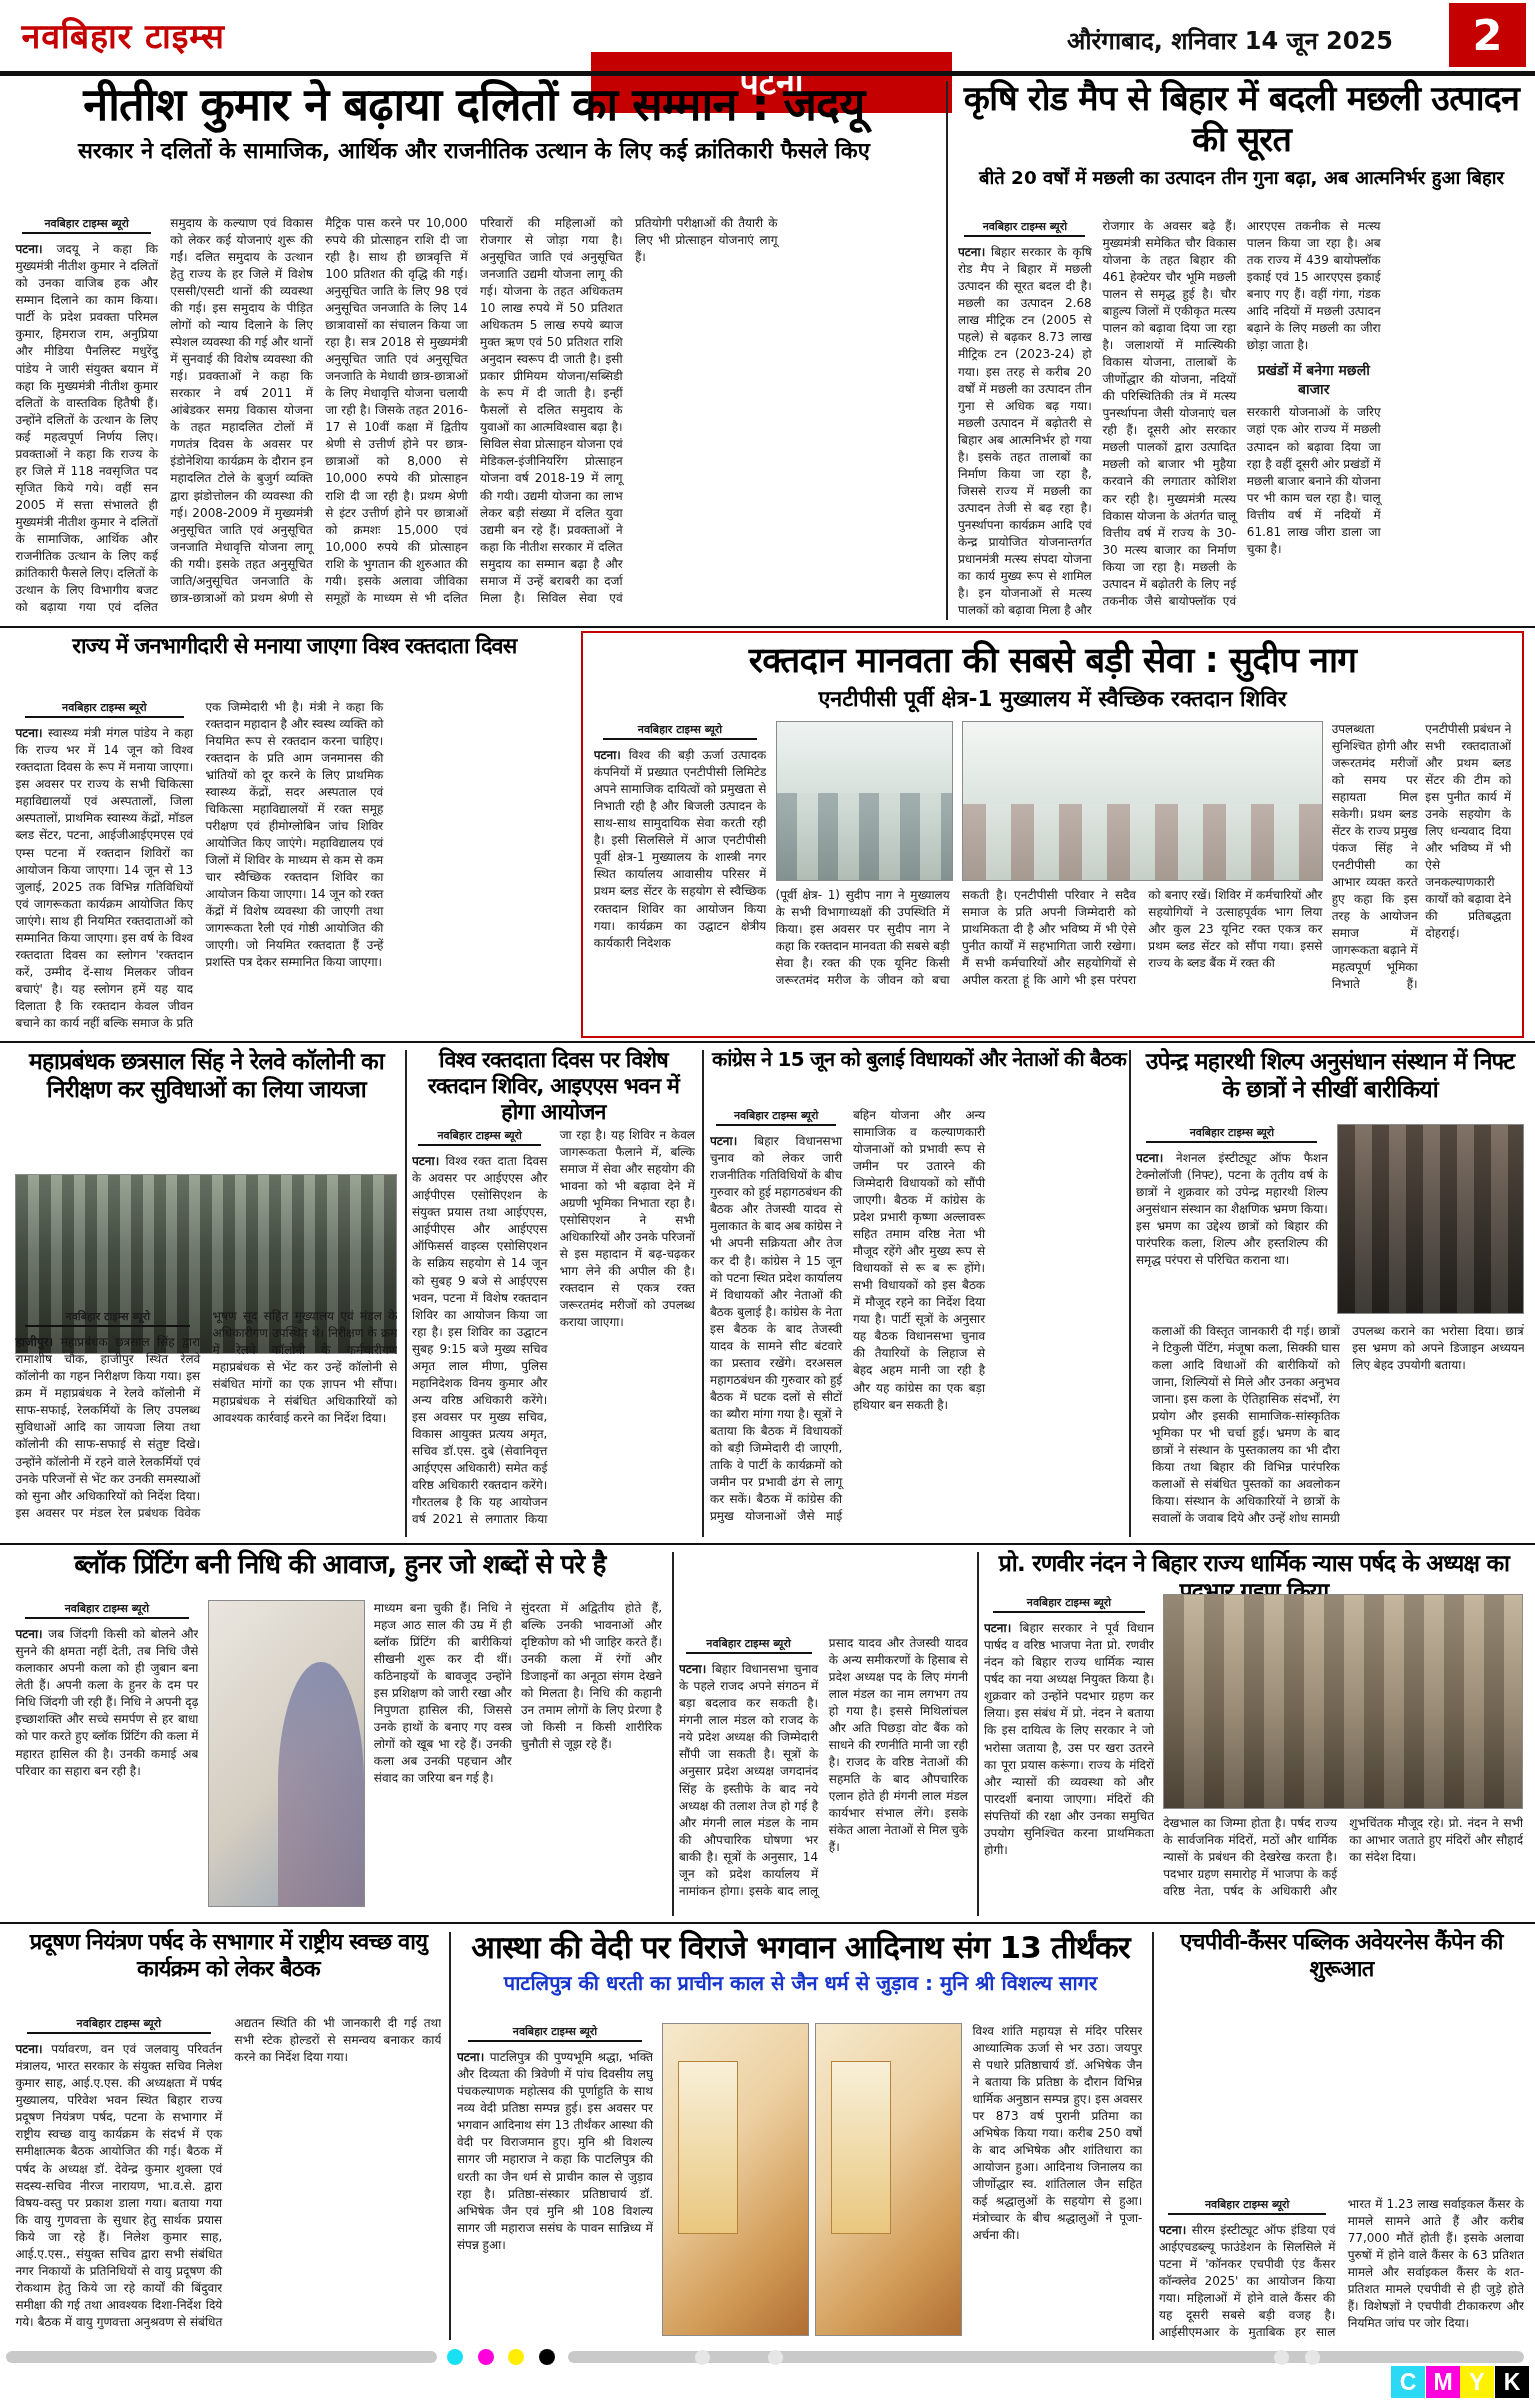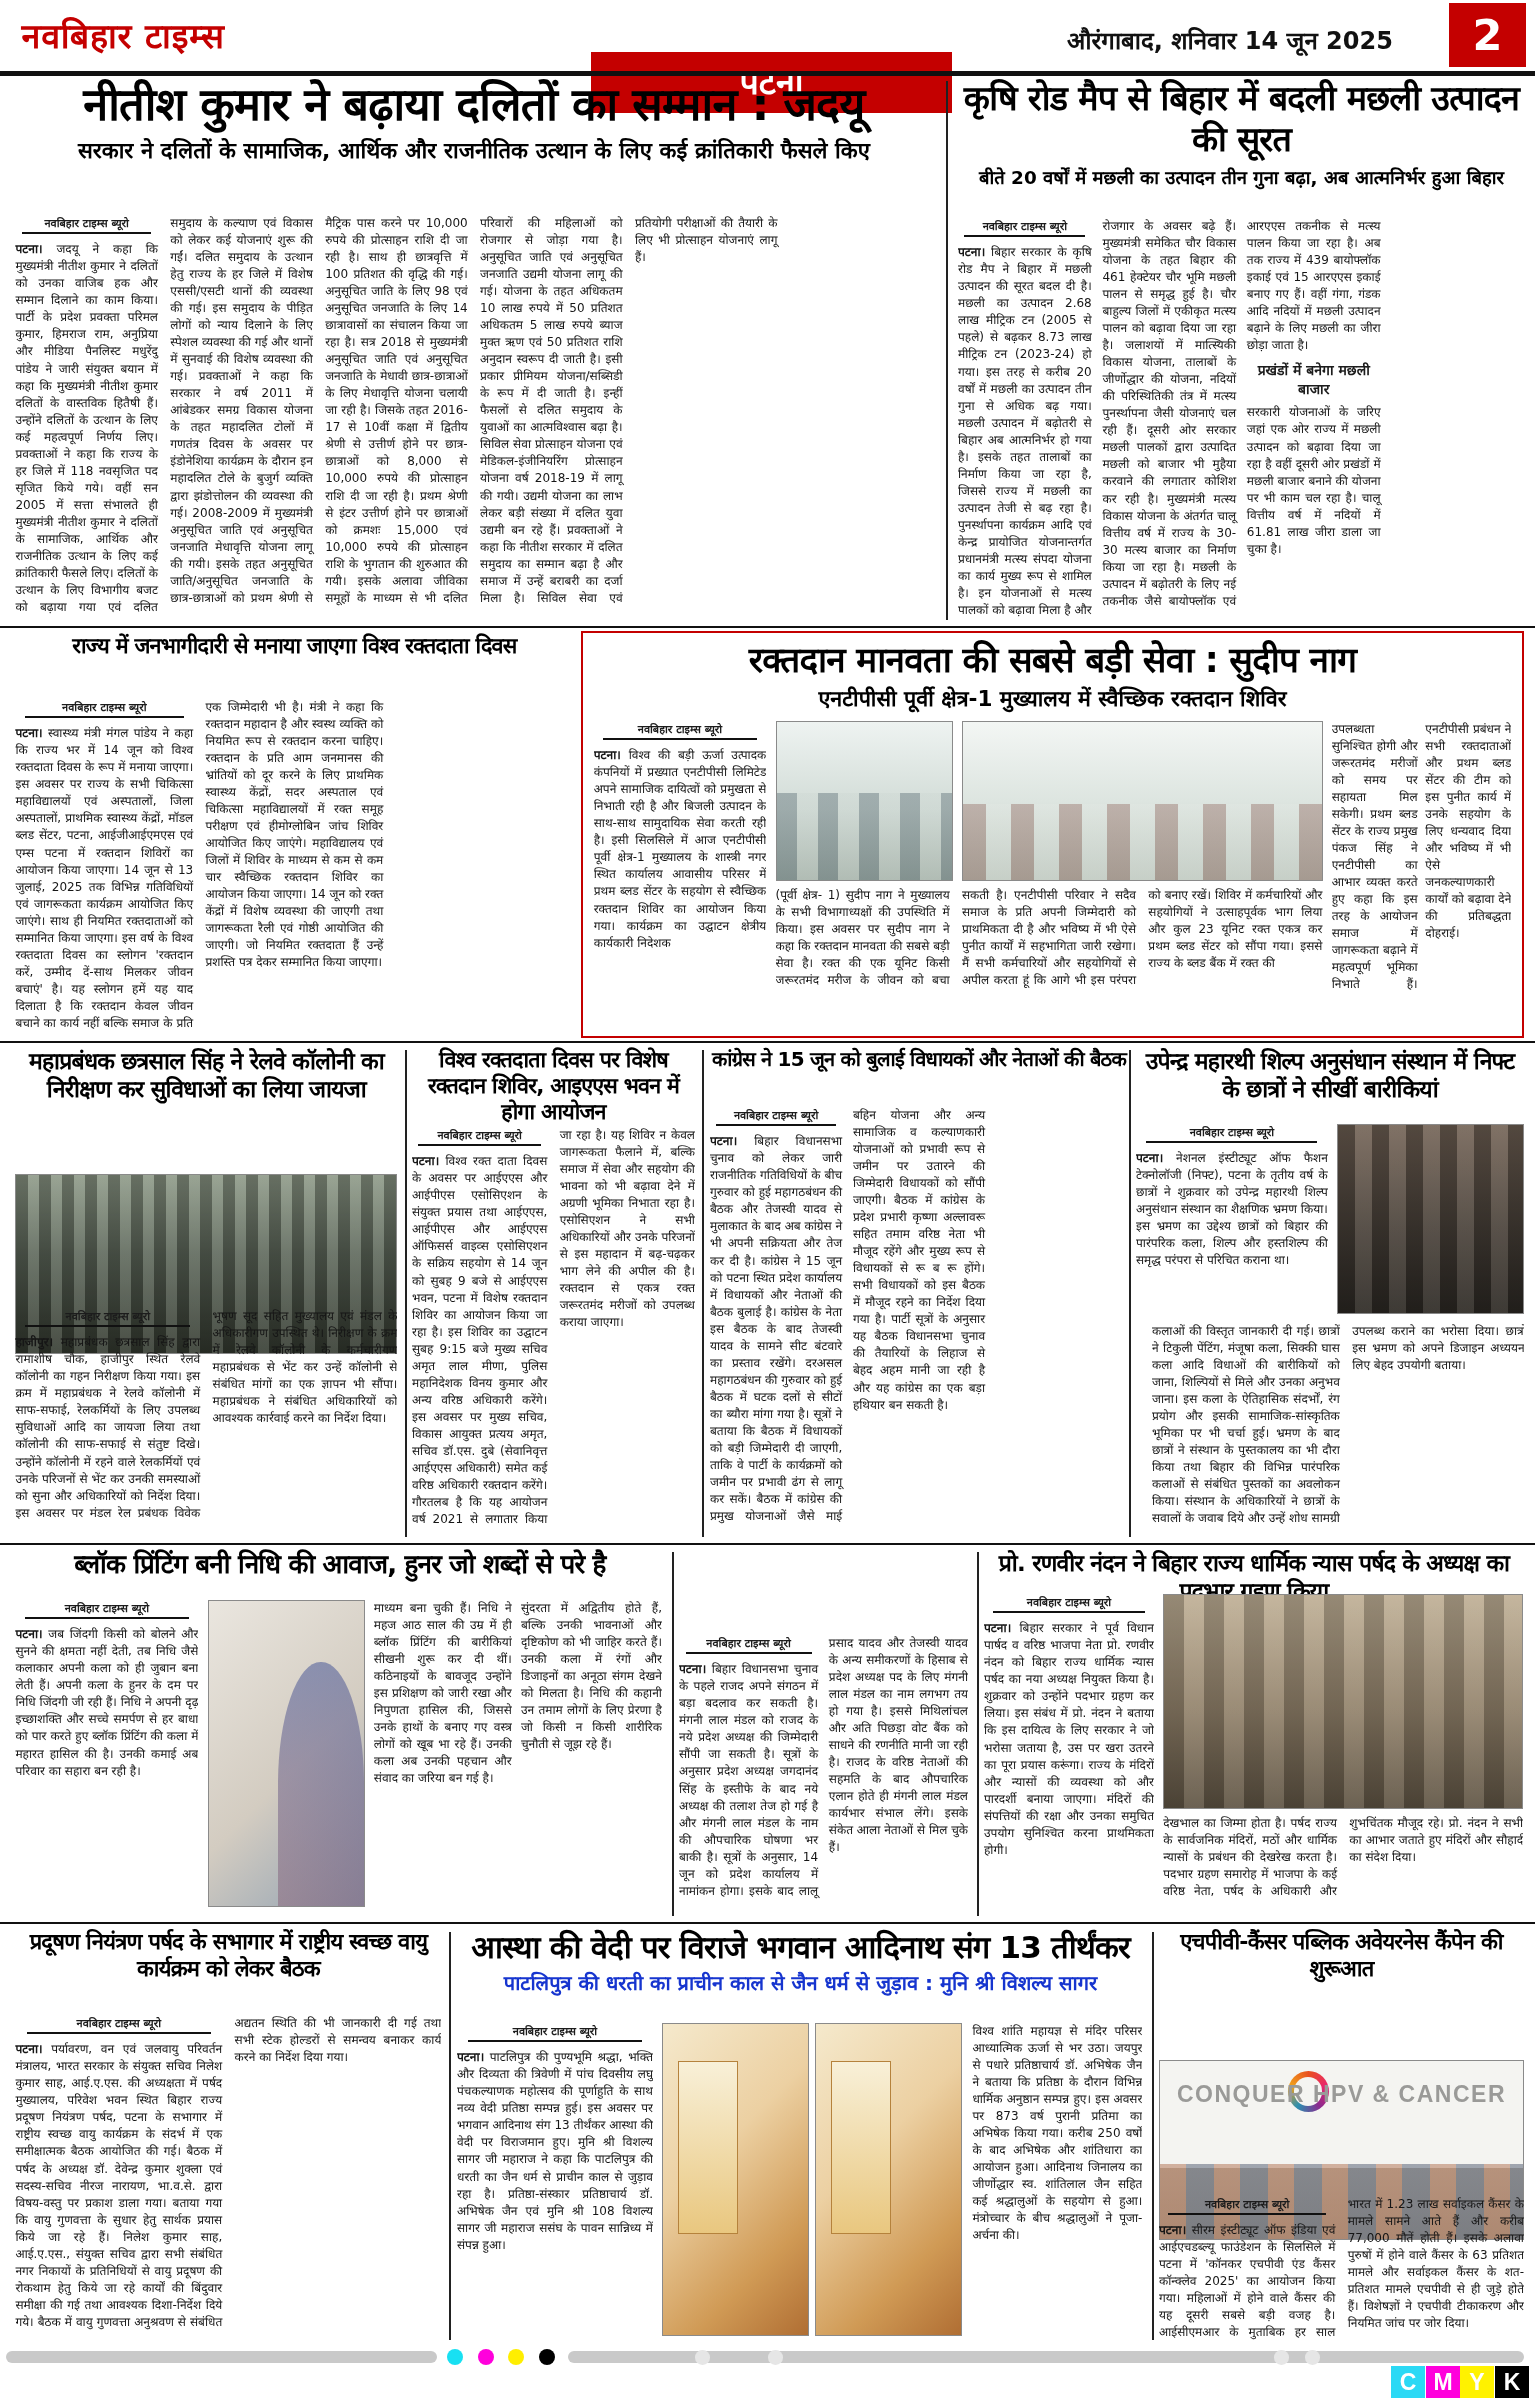--- a/index.html
+++ b/index.html
@@ -278,25 +278,20 @@
     <div class="colblock" style="width:170px;height:321px;">
       <p class="bt"><span>विश्व शांति महायज्ञ से मंदिर परिसर आध्यात्मिक ऊर्जा से भर उठा। जयपुर से पधारे प्रतिष्ठाचार्य डॉ. अभिषेक जैन ने बताया कि प्रतिष्ठा के दौरान विभिन्न धार्मिक अनुष्ठान सम्पन्न हुए। इस अवसर पर 873 वर्ष पुरानी प्रतिमा का अभिषेक किया गया। करीब 250 वर्षों के बाद अभिषेक और शांतिधारा का आयोजन हुआ। आदिनाथ जिनालय का जीर्णोद्धार स्व. शांतिलाल जैन सहित कई श्रद्धालुओं के सहयोग से हुआ। मंत्रोच्चार के बीच श्रद्धालुओं ने पूजा-अर्चना की।</span></p>
     </div>
   </div>
 </section>
 
 <div class="abs rule-v" style="left:1152px;top:1932px;height:408px;"></div>
 
 <section class="article" style="left:1159px;top:1929px;width:365px;height:415px;">
   <h1 class="hl hl-29">एचपीवी-कैंसर पब्लिक अवेयरनेस कैंपेन की शुरूआत</h1>
-  <div class="photo ph-hpv abs" style="left:0;top:77px;width:365px;height:180px;">
-    <div class="hpv-ring"></div>
-    <div class="hpv-banner">CONQUER HPV &amp; CANCER</div>
-    <div class="people-strip"></div>
-  </div>
   <div class="body cols2 abs" style="left:0;top:267px;width:365px;height:147px;">
     <div class="byline">नवबिहार टाइम्स ब्यूरो</div>
     <p class="bt"><b class="dl">पटना।</b> <span>सीरम इंस्टीट्यूट ऑफ इंडिया एवं आईएचडब्ल्यू फाउंडेशन के सिलसिले में पटना में 'कॉनकर एचपीवी एंड कैंसर कॉन्क्लेव 2025' का आयोजन किया गया। महिलाओं में होने वाले कैंसर की यह दूसरी सबसे बड़ी वजह है। आईसीएमआर के मुताबिक हर साल भारत में 1.23 लाख सर्वाइकल कैंसर के मामले सामने आते हैं और करीब 77,000 मौतें होती हैं। इसके अलावा पुरुषों में होने वाले कैंसर के 63 प्रतिशत मामले और सर्वाइकल कैंसर के शत-प्रतिशत मामले एचपीवी से ही जुड़े होते हैं। विशेषज्ञों ने एचपीवी टीकाकरण और नियमित जांच पर जोर दिया।</span></p>
   </div>
 </section>
 
 <footer>
   <div class="foot-bar" style="left:6.1px;top:2351px;width:431px;"></div>
   <div class="dot" style="left:447px;top:2349px;background:#18e0f2;"></div>
   <div class="dot" style="left:478px;top:2349px;background:#ff00dc;"></div>

